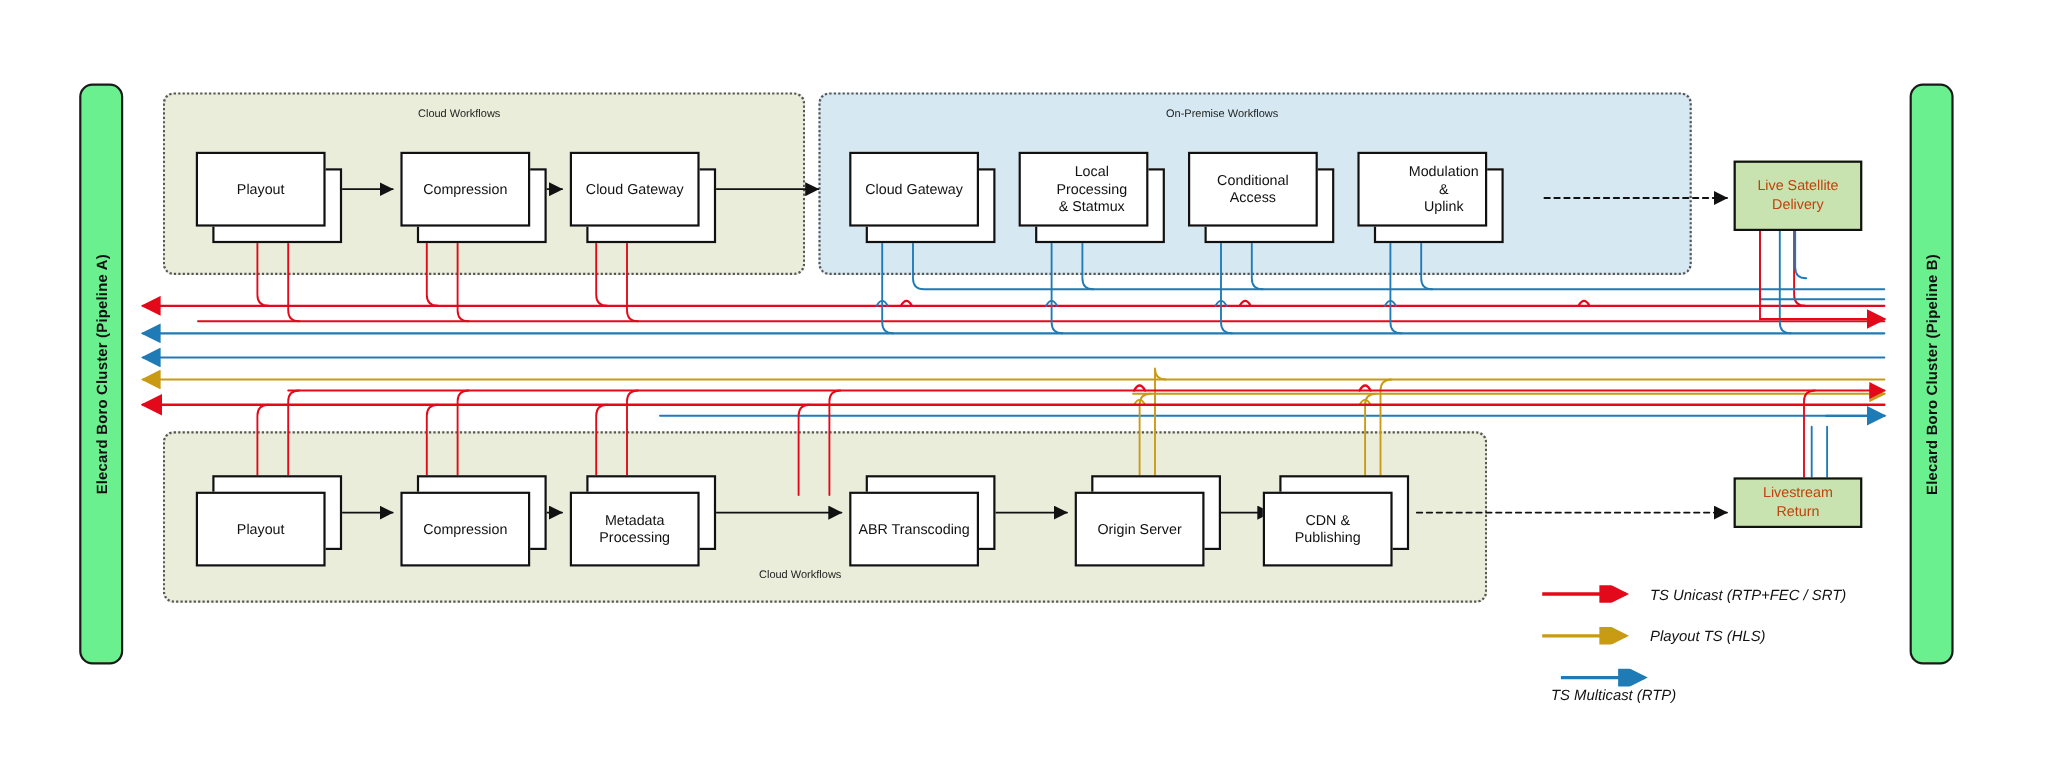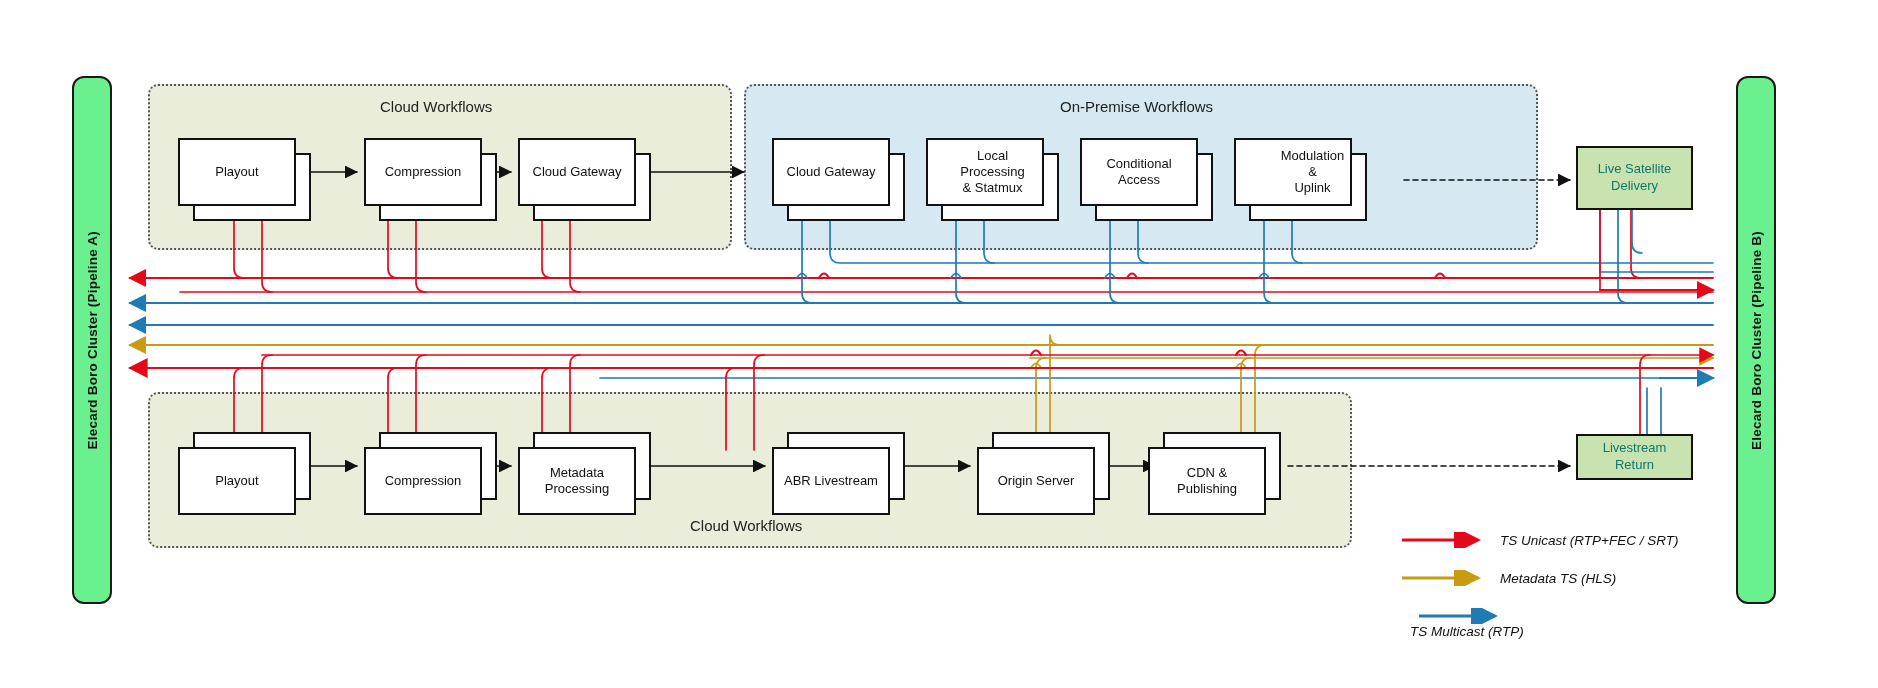--- a/index.html
+++ b/index.html
@@ -6,32 +6,32 @@
   body{width:1878px;height:688px;font-family:"Liberation Sans",sans-serif;overflow:hidden;}
   #stage{position:relative;width:1878px;height:688px;}
   svg.layer{position:absolute;left:0;top:0;width:1878px;height:688px;}
   .pipebar{position:absolute;background:#6bf08f;border:2px solid #1a1a1a;border-radius:12px;
            display:flex;align-items:center;justify-content:center;}
   .pipebar span{writing-mode:vertical-rl;transform:rotate(180deg);font-size:13.5px;font-weight:bold;
            color:#111;letter-spacing:.2px;white-space:nowrap;}
   .zone{position:absolute;border:2px dotted #555;border-radius:10px;}
   .zone.green{background:#e9edda;}
   .zone.blue{background:#d6e8f2;}
-  .zonelabel{position:absolute;font-size:15px;color:#222;white-space:nowrap;}
+  .zonelabel{position:absolute;font-size:10px;color:#222;white-space:nowrap;}
   .node{position:absolute;}
   .node .back{position:absolute;left:15px;top:15px;width:118px;height:68px;background:#fff;
            border:2.4px solid #111;box-sizing:border-box;}
   .node .back2{position:absolute;left:15px;top:-15px;width:118px;height:68px;background:#fff;
            border:2.4px solid #111;box-sizing:border-box;}
   .node .front{position:absolute;left:0;top:0;width:118px;height:68px;background:#fff;
            border:2.4px solid #111;box-sizing:border-box;display:flex;align-items:center;
            justify-content:center;text-align:center;font-size:13px;color:#111;line-height:1.25;padding:0 4px;}
   .endbox{position:absolute;background:#c8e3b0;border:2.4px solid #111;box-sizing:border-box;
            display:flex;align-items:center;justify-content:center;text-align:center;
-           font-size:13px;color:#0f766e;line-height:1.3;}
+           font-size:13px;color:#c2410c;line-height:1.3;}
   .legend{position:absolute;}
   .legend .row{position:absolute;display:flex;align-items:center;font-style:italic;}
   .legend .lbl{font-size:13.5px;color:#111;white-space:nowrap;margin-left:10px;}
 </style>
 </head>
 <body>
 
 <div id="stage">
 
   <div class="zone green" style="left:148px;top:84px;width:580px;height:162px;"></div>
@@ -243,21 +243,21 @@
   </div>
 
   <div class="node" style="left:518px;top:447px;width:133px;height:83px;">
     <div class="back2"></div>
     <div class="front" style="white-space:pre-line;">Metadata
 Processing</div>
   </div>
 
   <div class="node" style="left:772px;top:447px;width:133px;height:83px;">
     <div class="back2"></div>
-    <div class="front">ABR Livestream</div>
+    <div class="front">ABR Transcoding</div>
   </div>
 
   <div class="node" style="left:977px;top:447px;width:133px;height:83px;">
     <div class="back2"></div>
     <div class="front">Origin Server</div>
   </div>
 
   <div class="node" style="left:1148px;top:447px;width:133px;height:83px;">
     <div class="back2"></div>
     <div class="front" style="white-space:pre-line;">CDN &amp;
@@ -283,21 +283,21 @@
 
     <div class="row" style="left:0;top:50px;">
       <svg width="90" height="16">
         <defs>
             <marker id="lg-gold" markerWidth="9" markerHeight="9" refX="8" refY="4.5" orient="auto">
           <path d="M0,0 L9,4.5 L0,9 Z" fill="#c99a14"></path>
             </marker>
           </defs>
         <path d="M2,8 L78,8" stroke="#c99a14" stroke-width="3" marker-end="url(#lg-gold)"></path>
       </svg>
-      <div class="lbl">Metadata TS (HLS)</div>
+      <div class="lbl">Playout TS (HLS)</div>
     </div>
 
     <div class="row" style="left:0;top:88px;flex-direction:column;">
       <svg width="90" height="16">
         <defs>
             <marker id="lg-blue" markerWidth="9" markerHeight="9" refX="8" refY="4.5" orient="auto">
           <path d="M0,0 L9,4.5 L0,9 Z" fill="#1f7bb6"></path>
             </marker>
           </defs>
         <path d="M2,8 L78,8" stroke="#1f7bb6" stroke-width="3" marker-end="url(#lg-blue)"></path>

